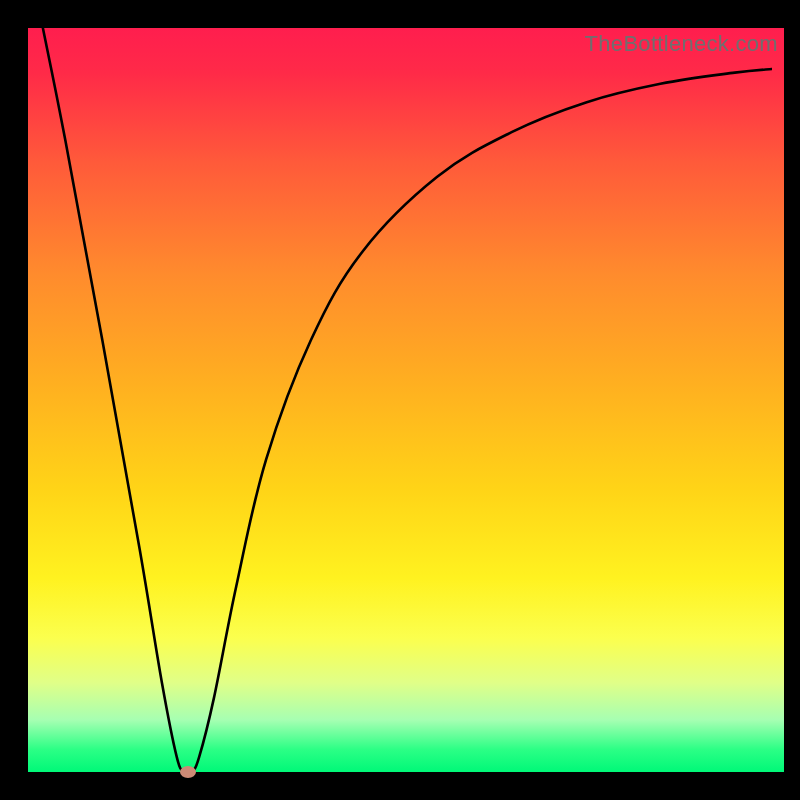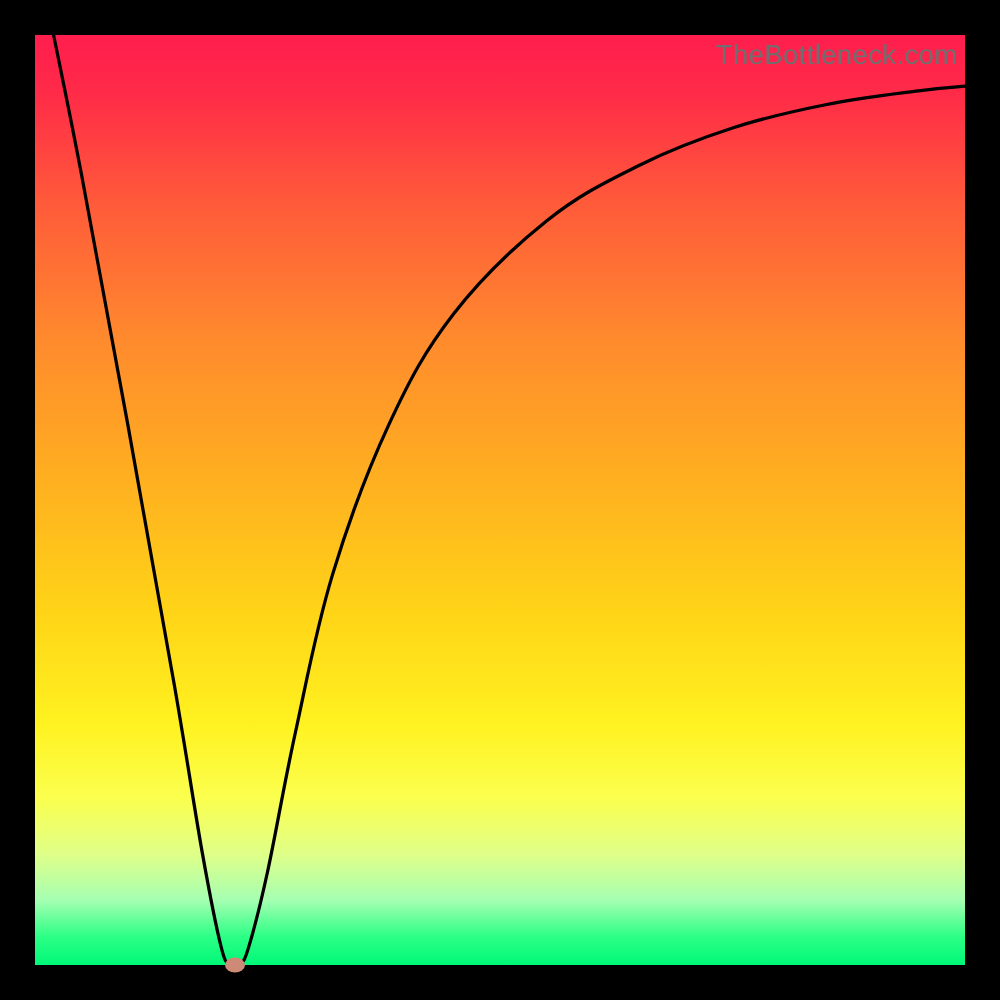--- a/index.html
+++ b/index.html
@@ -31,20 +31,21 @@
       #ff8b2d 33%,
       #ffb020 48%,
       #ffd417 62%,
       #fff220 74%,
       #fbff4e 82%,
       #e0ff88 88%,
       #a6ffb2 93%,
       #2bff85 97%,
       #00f878 100%
     );
+    padding-left: 12px;
   }
   .watermark {
     position: absolute;
     top: 3px;
     right: 6px;
     color: #6f6f6f;
     font-size: 22px;
     font-weight: 500;
     letter-spacing: 0.3px;
     font-family: Arial, sans-serif;

